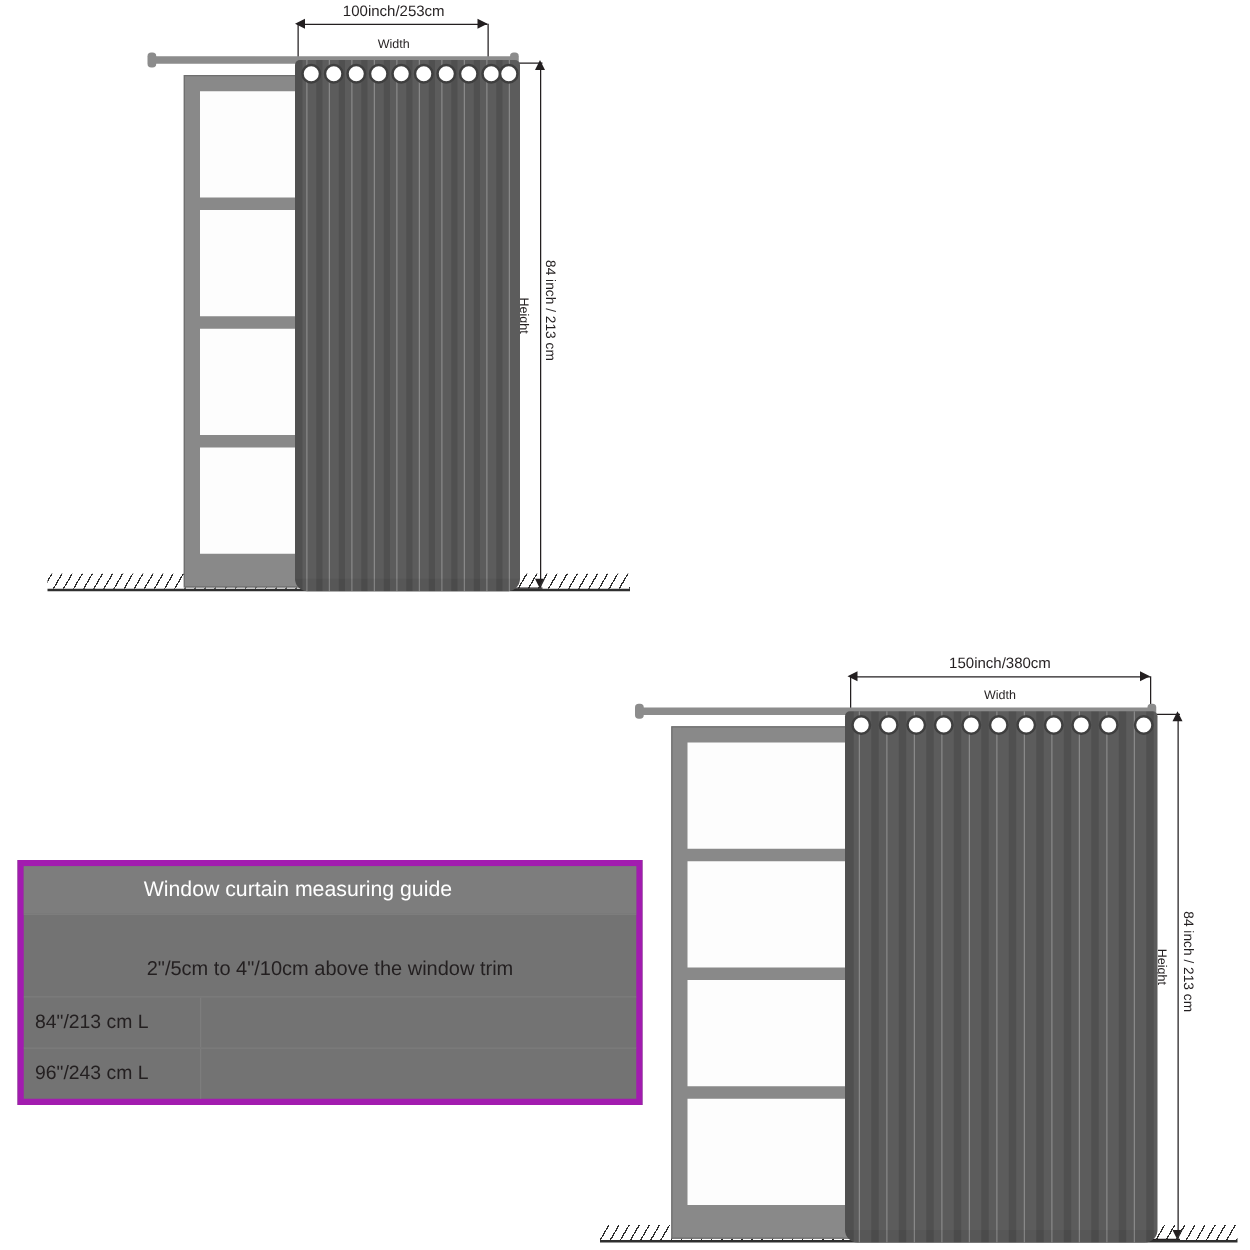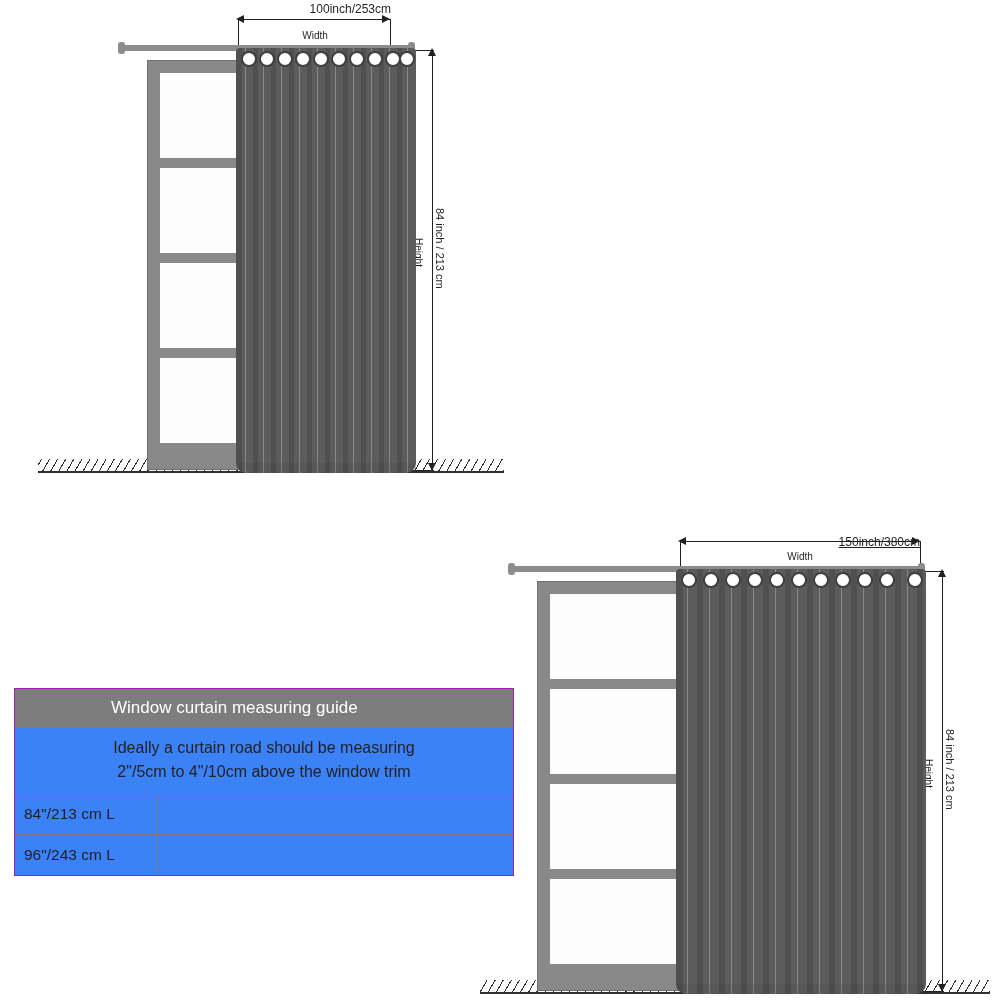--- a/index.html
+++ b/index.html
@@ -148,21 +148,21 @@
     border-left: 4px solid transparent;
     border-right: 4px solid transparent;
     border-top: 8px solid #231f20;
   }
 
   .dim-label {
     position: absolute;
     font-size: 12px;
     color: #231f20;
     white-space: nowrap;
-    text-align: right;
+    text-align: center;
   }
   .dim-sub {
     position: absolute;
     font-size: 10px;
     color: #231f20;
     white-space: nowrap;
     text-align: center;
   }
   .dim-label-v {
     position: absolute;
@@ -181,22 +181,22 @@
     transform: rotate(90deg);
   }
 
   
   .guide {
     position: absolute;
     left: 14px;
     top: 688px;
     width: 500px;
     box-sizing: border-box;
-    border: 1px solid #a21caf;
-    background: #3b82f6;
+    border: 5px solid #a21caf;
+    background: #737373;
   }
   .guide-header {
     background: #7d7d7d;
     color: #ffffff;
     font-size: 17px;
     padding: 9px 0 9px 96px;
     box-sizing: border-box;
     height: 38px;
     line-height: 20px;
   }
@@ -309,21 +309,21 @@
     <div class="grommet" style="left:399px; top:51px; width:12px; height:12px;"></div>
   </div>
 
   <div class="diagram" style="left:470px; top:505px; width:530px; height:495px;">
 
     <div class="dim-h" style="left:210px; top:36px; width:240px;"></div>
     <div class="arrow arrow-left" style="left:208px; top:32px;"></div>
     <div class="arrow arrow-right" style="left:442px; top:32px;"></div>
     <div class="tick-v" style="left:210px; top:36px; height:30px;"></div>
     <div class="tick-v" style="left:450px; top:36px; height:30px;"></div>
-    <div class="dim-label" style="left:210px; top:30px; width:240px;text-decoration:underline;">150inch/380cm</div>
+    <div class="dim-label" style="left:210px; top:18px; width:240px;">150inch/380cm</div>
     <div class="dim-sub" style="left:210px; top:46px; width:240px;">Width</div>
 
     <div class="dim-v" style="left:472px; top:66px; height:420px;"></div>
     <div class="arrow arrow-up" style="left:468px; top:64px;"></div>
     <div class="arrow arrow-down" style="left:468px; top:479px;"></div>
     <div class="tick-h" style="left:440px; top:66px; width:34px;"></div>
     <div class="tick-h" style="left:440px; top:486px; width:34px;"></div>
     <div class="dim-label-v" style="left:486px; top:224px;">84 inch / 213 cm</div>
     <div class="dim-sub-v" style="left:464px; top:254px;">Height</div>
 
@@ -379,21 +379,21 @@
     <div class="grommet" style="left:343px; top:67px; width:12px; height:12px;"></div>
     <div class="grommet" style="left:365px; top:67px; width:12px; height:12px;"></div>
     <div class="grommet" style="left:387px; top:67px; width:12px; height:12px;"></div>
     <div class="grommet" style="left:409px; top:67px; width:12px; height:12px;"></div>
     <div class="grommet" style="left:437px; top:67px; width:12px; height:12px;"></div>
   </div>
 
   <div class="guide">
     <div class="guide-header">Window curtain measuring guide</div>
     <div class="guide-note">
-      <span>Ideally a curtain road should be measuring</span><br>
+      <br>
       <span>2"/5cm to 4"/10cm  above the window trim</span>
     </div>
     <div class="guide-row">
       <div class="guide-cell-left">84"/213 cm L</div>
     </div>
     <div class="guide-row">
       <div class="guide-cell-left">96"/243 cm L</div>
     </div>
   </div>
 

